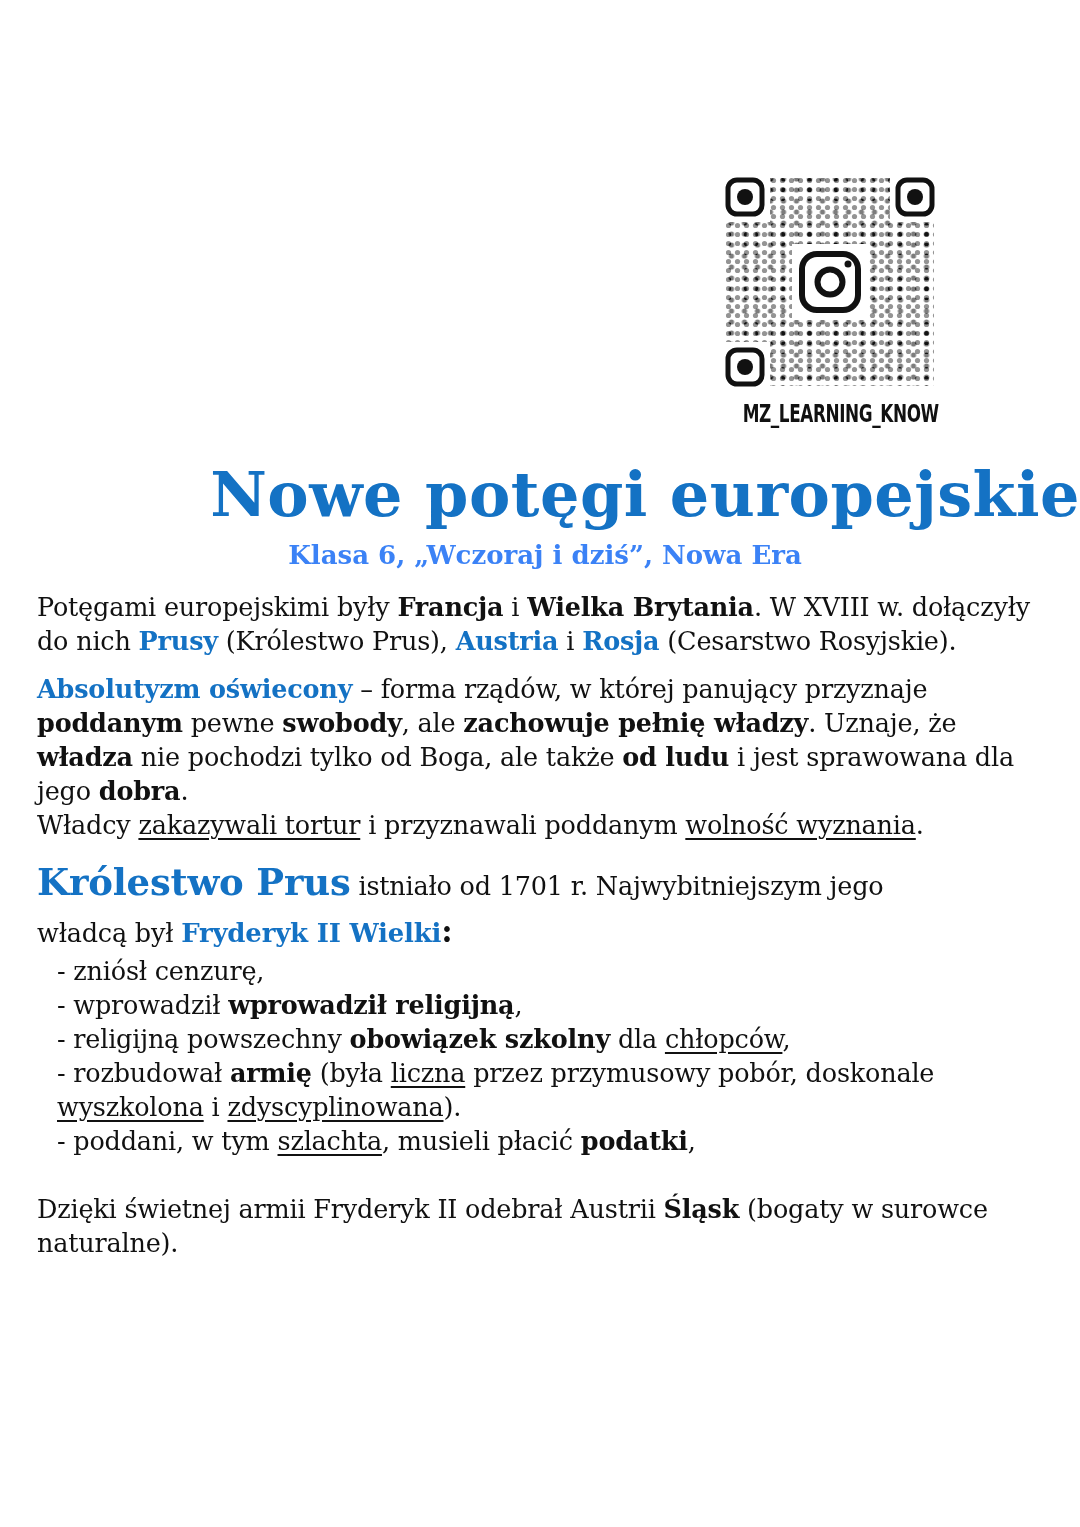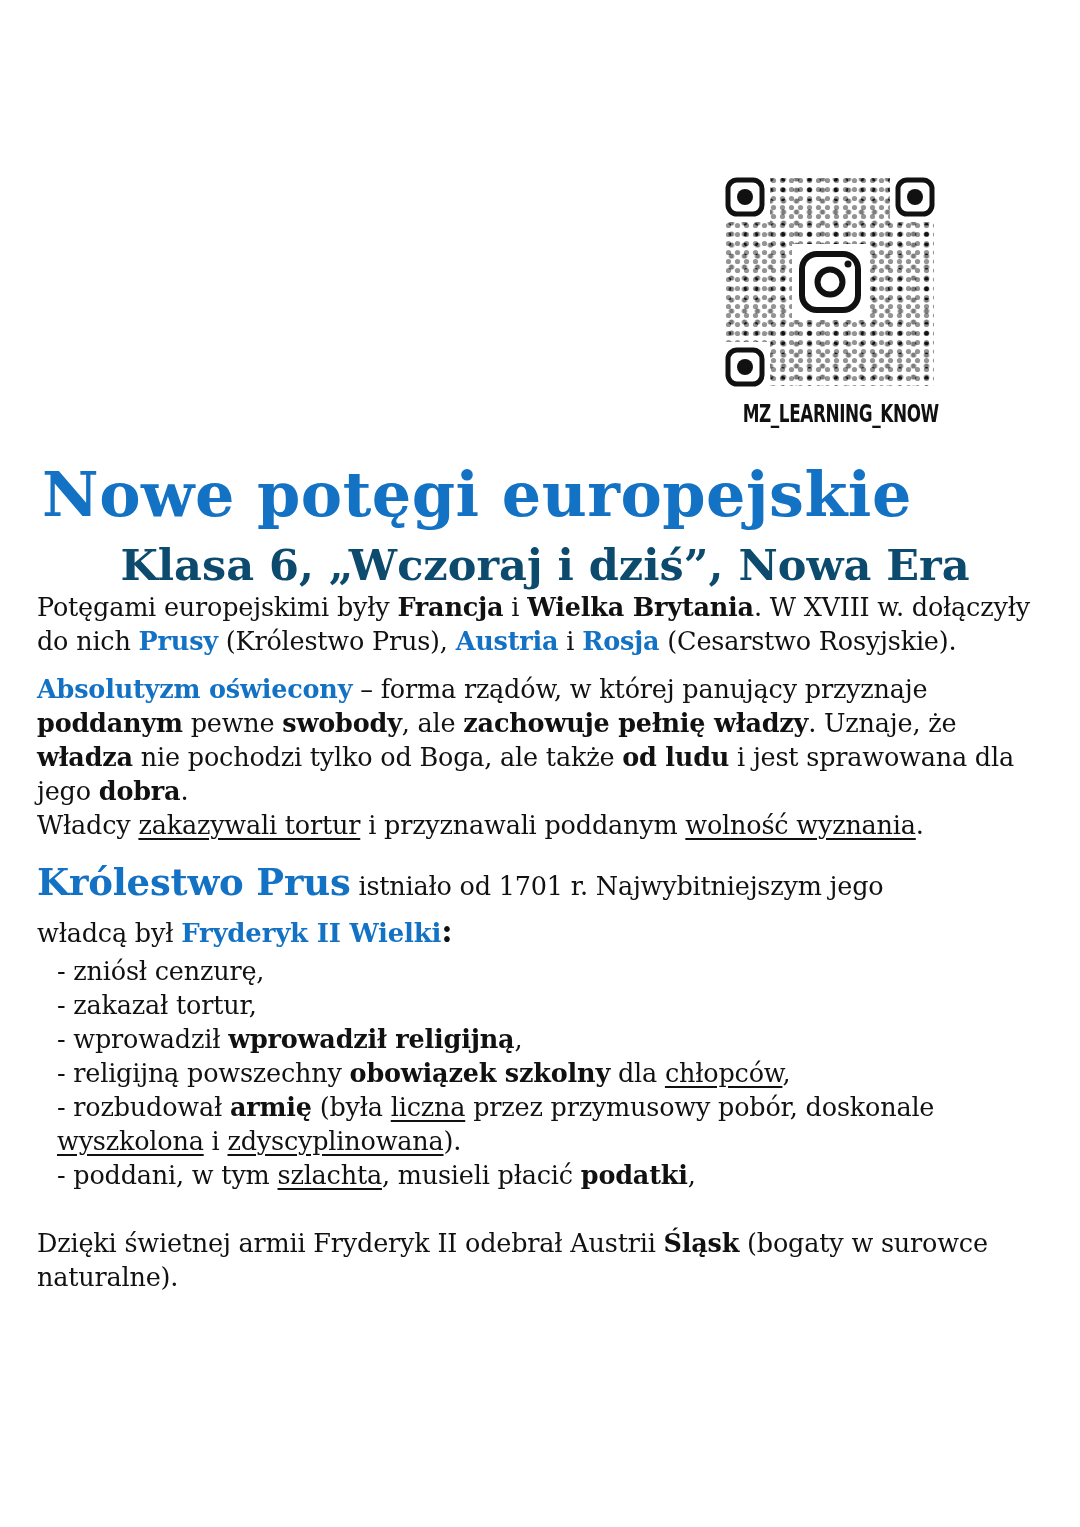--- a/index.html
+++ b/index.html
@@ -11,28 +11,28 @@
   .qr { position: relative; width: 212px; height: 212px; margin-left: 6px; }
   .qr svg { display: block; }
   .qr-label {
     font-family: "DejaVu Sans Condensed", "DejaVu Sans", sans-serif;
     font-weight: bold; font-size: 24px; letter-spacing: -0.5px;
     text-align: center; margin-top: 12px; color: #111;
     transform: scaleX(0.78); transform-origin: center; white-space: nowrap;
   }
   .title {
     position: absolute; left: 0; right: 0; top: 458px;
-    text-align: left; padding-left: 42px;
+    text-align: right; padding-left: 42px;
     font-size: 62px; font-weight: bold; color: #1472c4; letter-spacing: 0.5px;
     white-space: nowrap;
   }
   .subtitle {
     position: absolute; left: 0; right: 0; top: 540px;
     text-align: center; padding-left: 10px;
-    font-size: 43px; font-weight: bold; color: #0c4a6e; white-space: nowrap;
+    font-size: 26px; font-weight: bold; color: #3b82f6; white-space: nowrap;
   }
   .content {
     position: absolute; left: 37px; top: 590px; width: 1010px;
     font-size: 25.5px; line-height: 34px; letter-spacing: -0.2px;
   }
   .content p { margin: 0; }
   .gap-sm { height: 14px; }
   .gap-md { height: 16px; }
   .gap-lg { height: 34px; }
   .blue { color: #1472c4; font-weight: bold; margin-top: 40px; }
@@ -113,21 +113,20 @@
 
   <p class="row-h2">
     <span class="h2">Królestwo Prus</span><span> istniało od 1701 r. Najwybitniejszym jego</span>
   </p>
   <p class="row-h2b">
     <span>władcą był </span><span class="h2b">Fryderyk II Wielki</span><b style="font-size:31px">:</b>
   </p>
 
   <div class="list">
     <p>- zniósł cenzurę,</p>
-    <p>- zakazał tortur,</p>
     <p>
       <span>- wprowadził </span><b>wprowadził religijną</b><span>,</span>
     </p>
     <p>
       <span>- religijną powszechny </span><b>obowiązek szkolny</b><span> dla </span><u>chłopców</u><span>,</span>
     </p>
     <p>
       <span>- rozbudował </span><b>armię</b><span> (była </span><u>liczna</u><span> przez przymusowy pobór, doskonale </span><u>wyszkolona</u><span> i </span><u>zdyscyplinowana</u><span>).</span>
     </p>
     <p>

